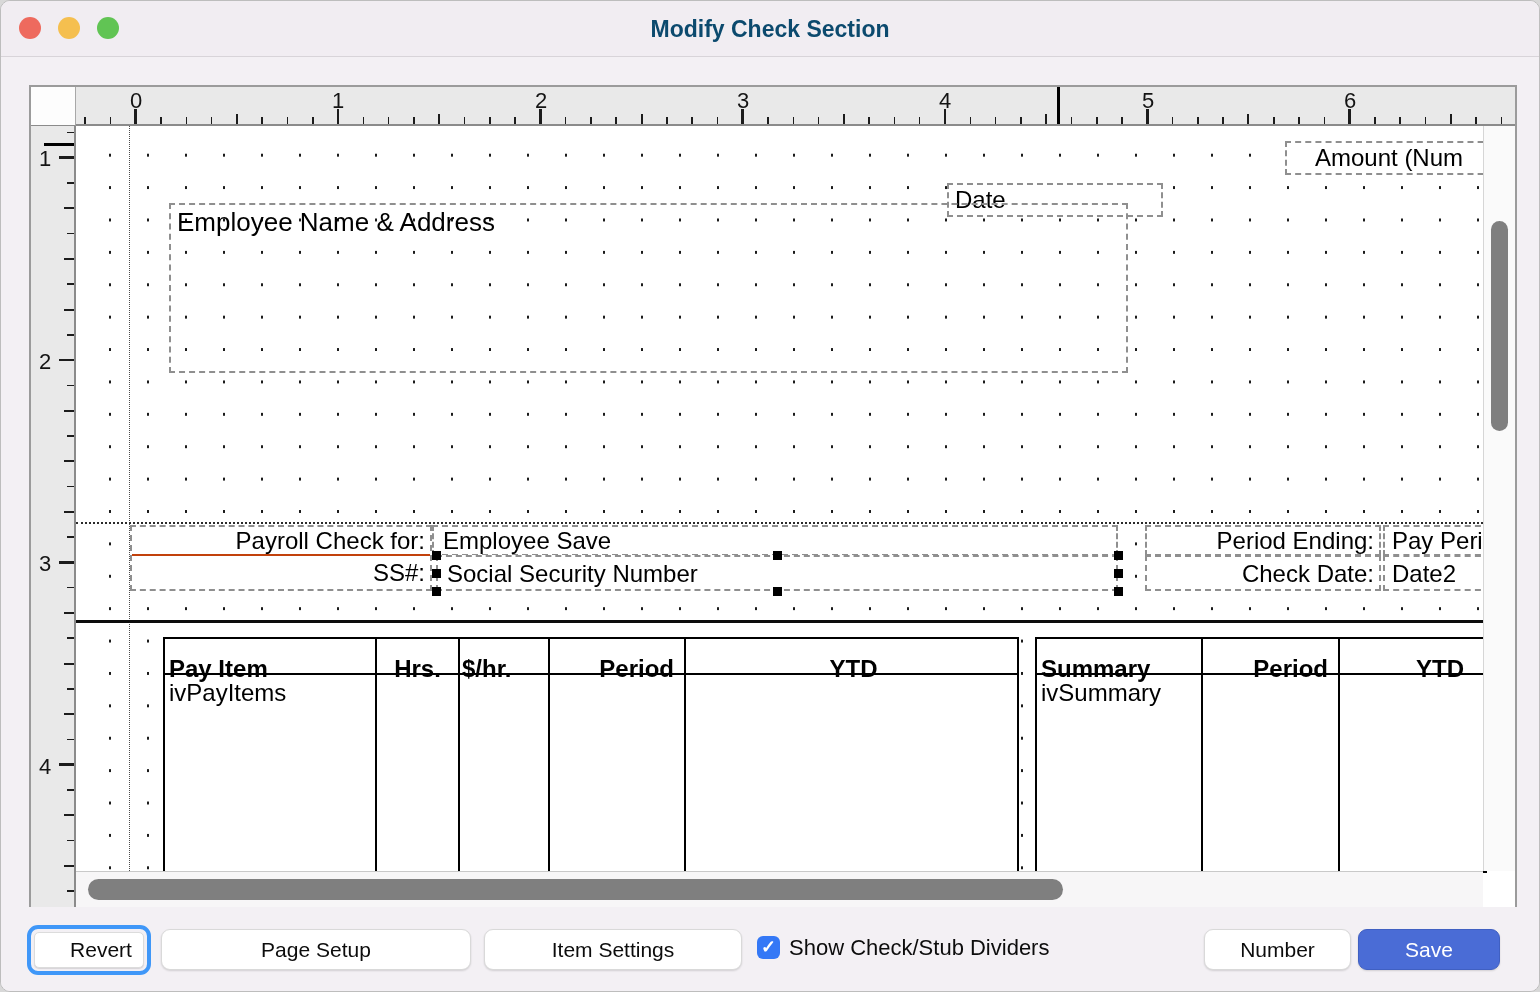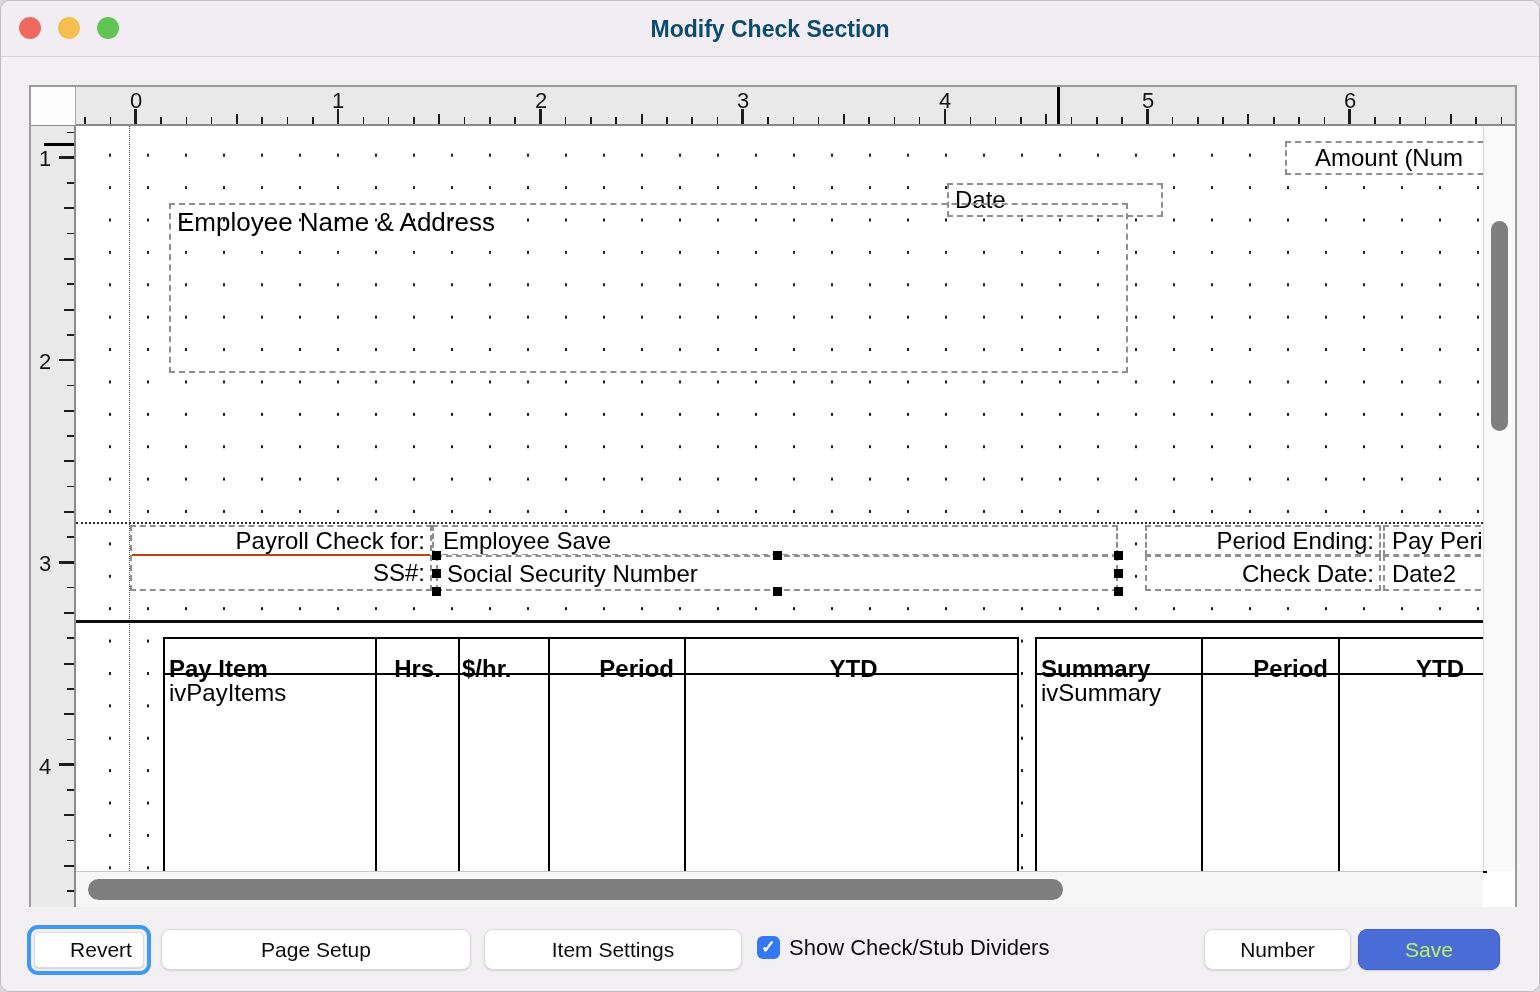--- a/index.html
+++ b/index.html
@@ -70,21 +70,21 @@
     font-size:21px; color:#0c0c0c; text-align:center; line-height:39px;
     box-shadow:0 1px 2px rgba(0,0,0,0.14); }
   .focusring { position:absolute; left:26px; top:18px; width:124px; height:50px; border:4px solid #3f97f8;
     border-radius:11px; background:transparent; }
   .focusring .btn-inner { position:absolute; left:3px; top:3px; right:3px; bottom:3px; background:#fff;
     border:1px solid #dcdcdc; border-radius:5px; font-size:21px; color:#0c0c0c;
     text-align:center; line-height:34px; box-shadow:0 1px 1px rgba(0,0,0,0.12);padding-left:24px; }
   .checkbox { position:absolute; left:756px; top:29px; width:23px; height:23px; border-radius:6px;
     background:#3478f6; color:#fff; font-size:18px; font-weight:bold; text-align:center; line-height:23px; }
   .chk-label { position:absolute; left:788px; top:28px; font-size:22px; color:#0c0c0c; }
-  .btn-save { background:#4a6cd6; color:#bef264; border:1px solid #4060c2; }
+  .btn-save { background:#4a6cd6; color:#ffffff; border:1px solid #4060c2; }
 </style>
 </head>
 <body>
 
 <div class="window">
 
   <div class="titlebar">
     <div class="traffic" style="left:18px; background:#ee6a5e;"></div>
     <div class="traffic" style="left:57px; background:#f5bf4f;"></div>
     <div class="traffic" style="left:96px; background:#61c454;"></div>

